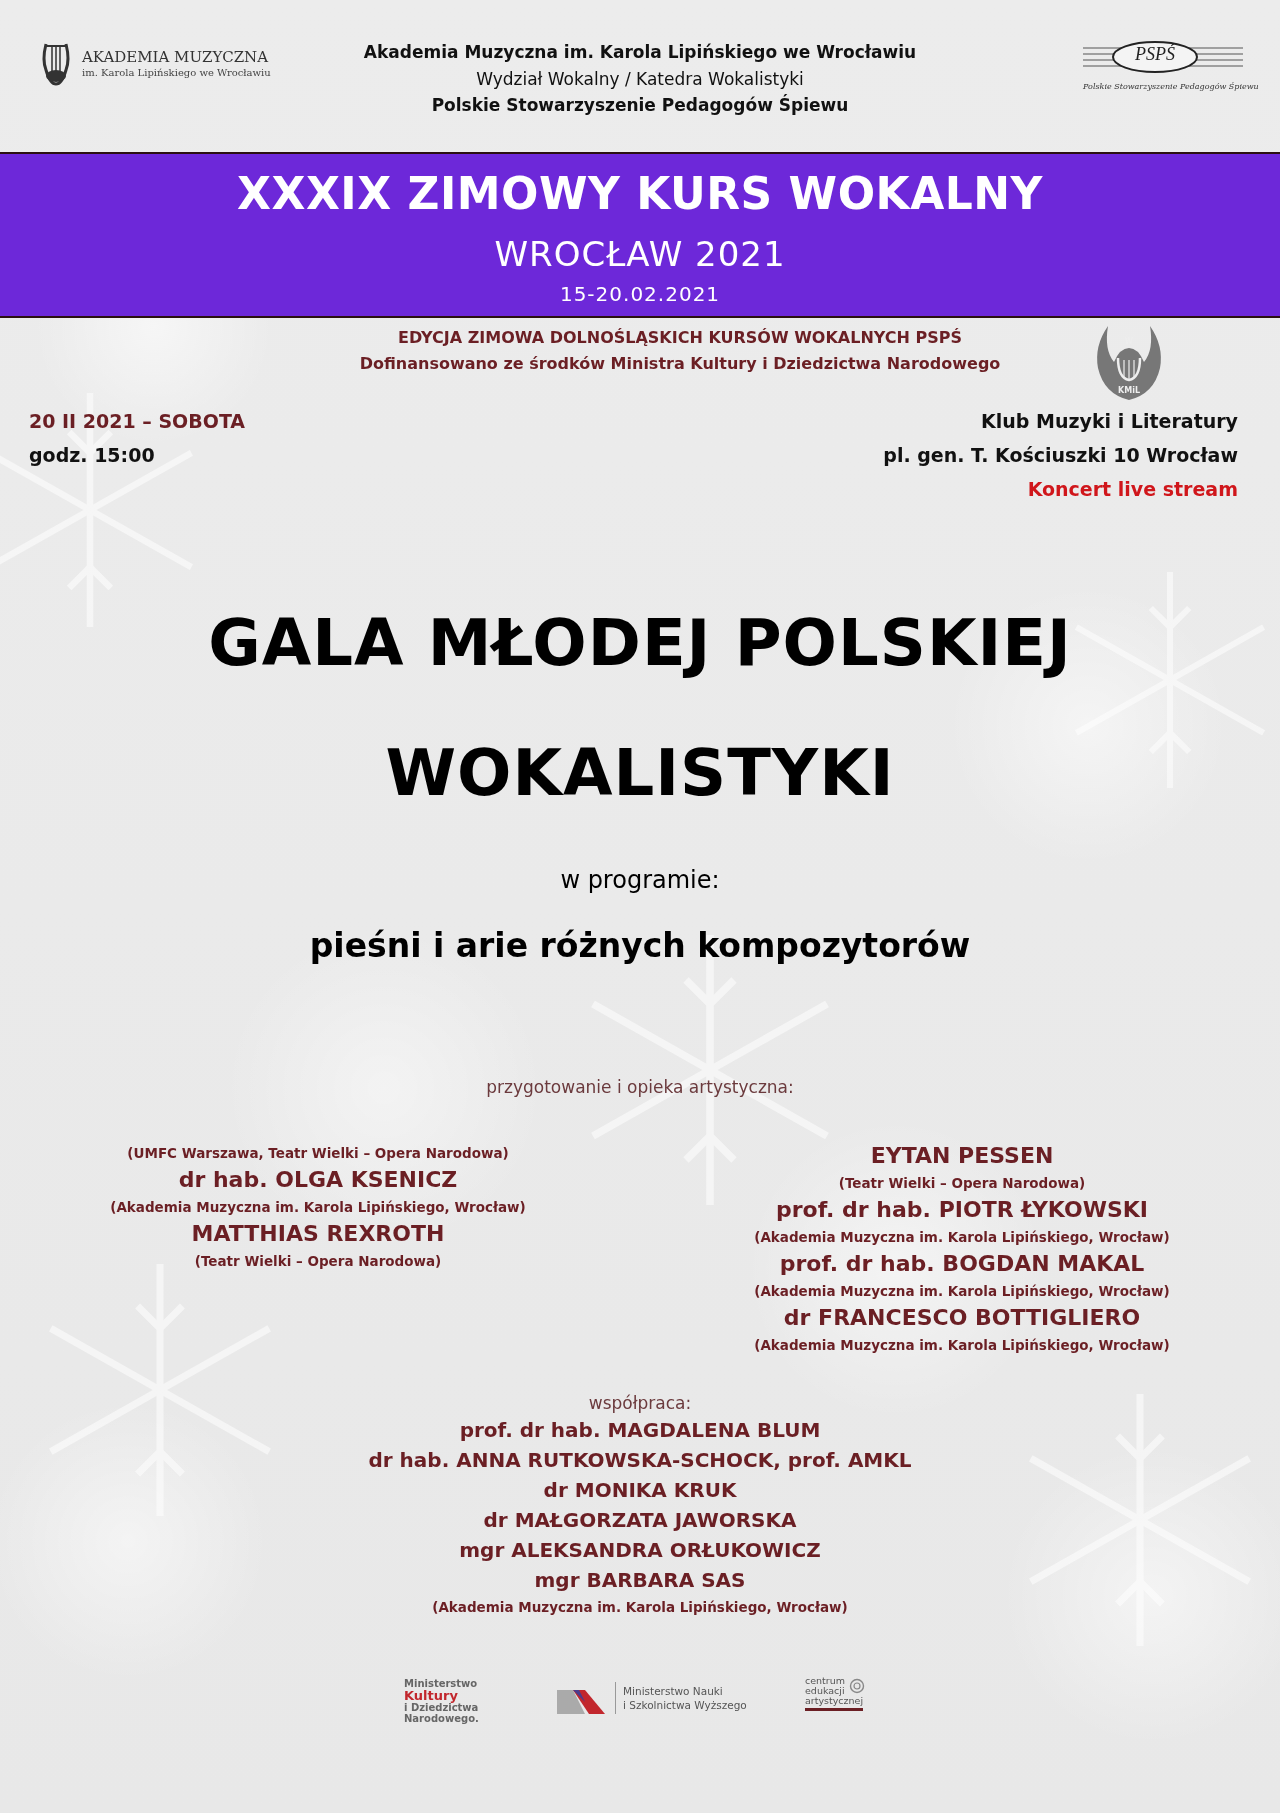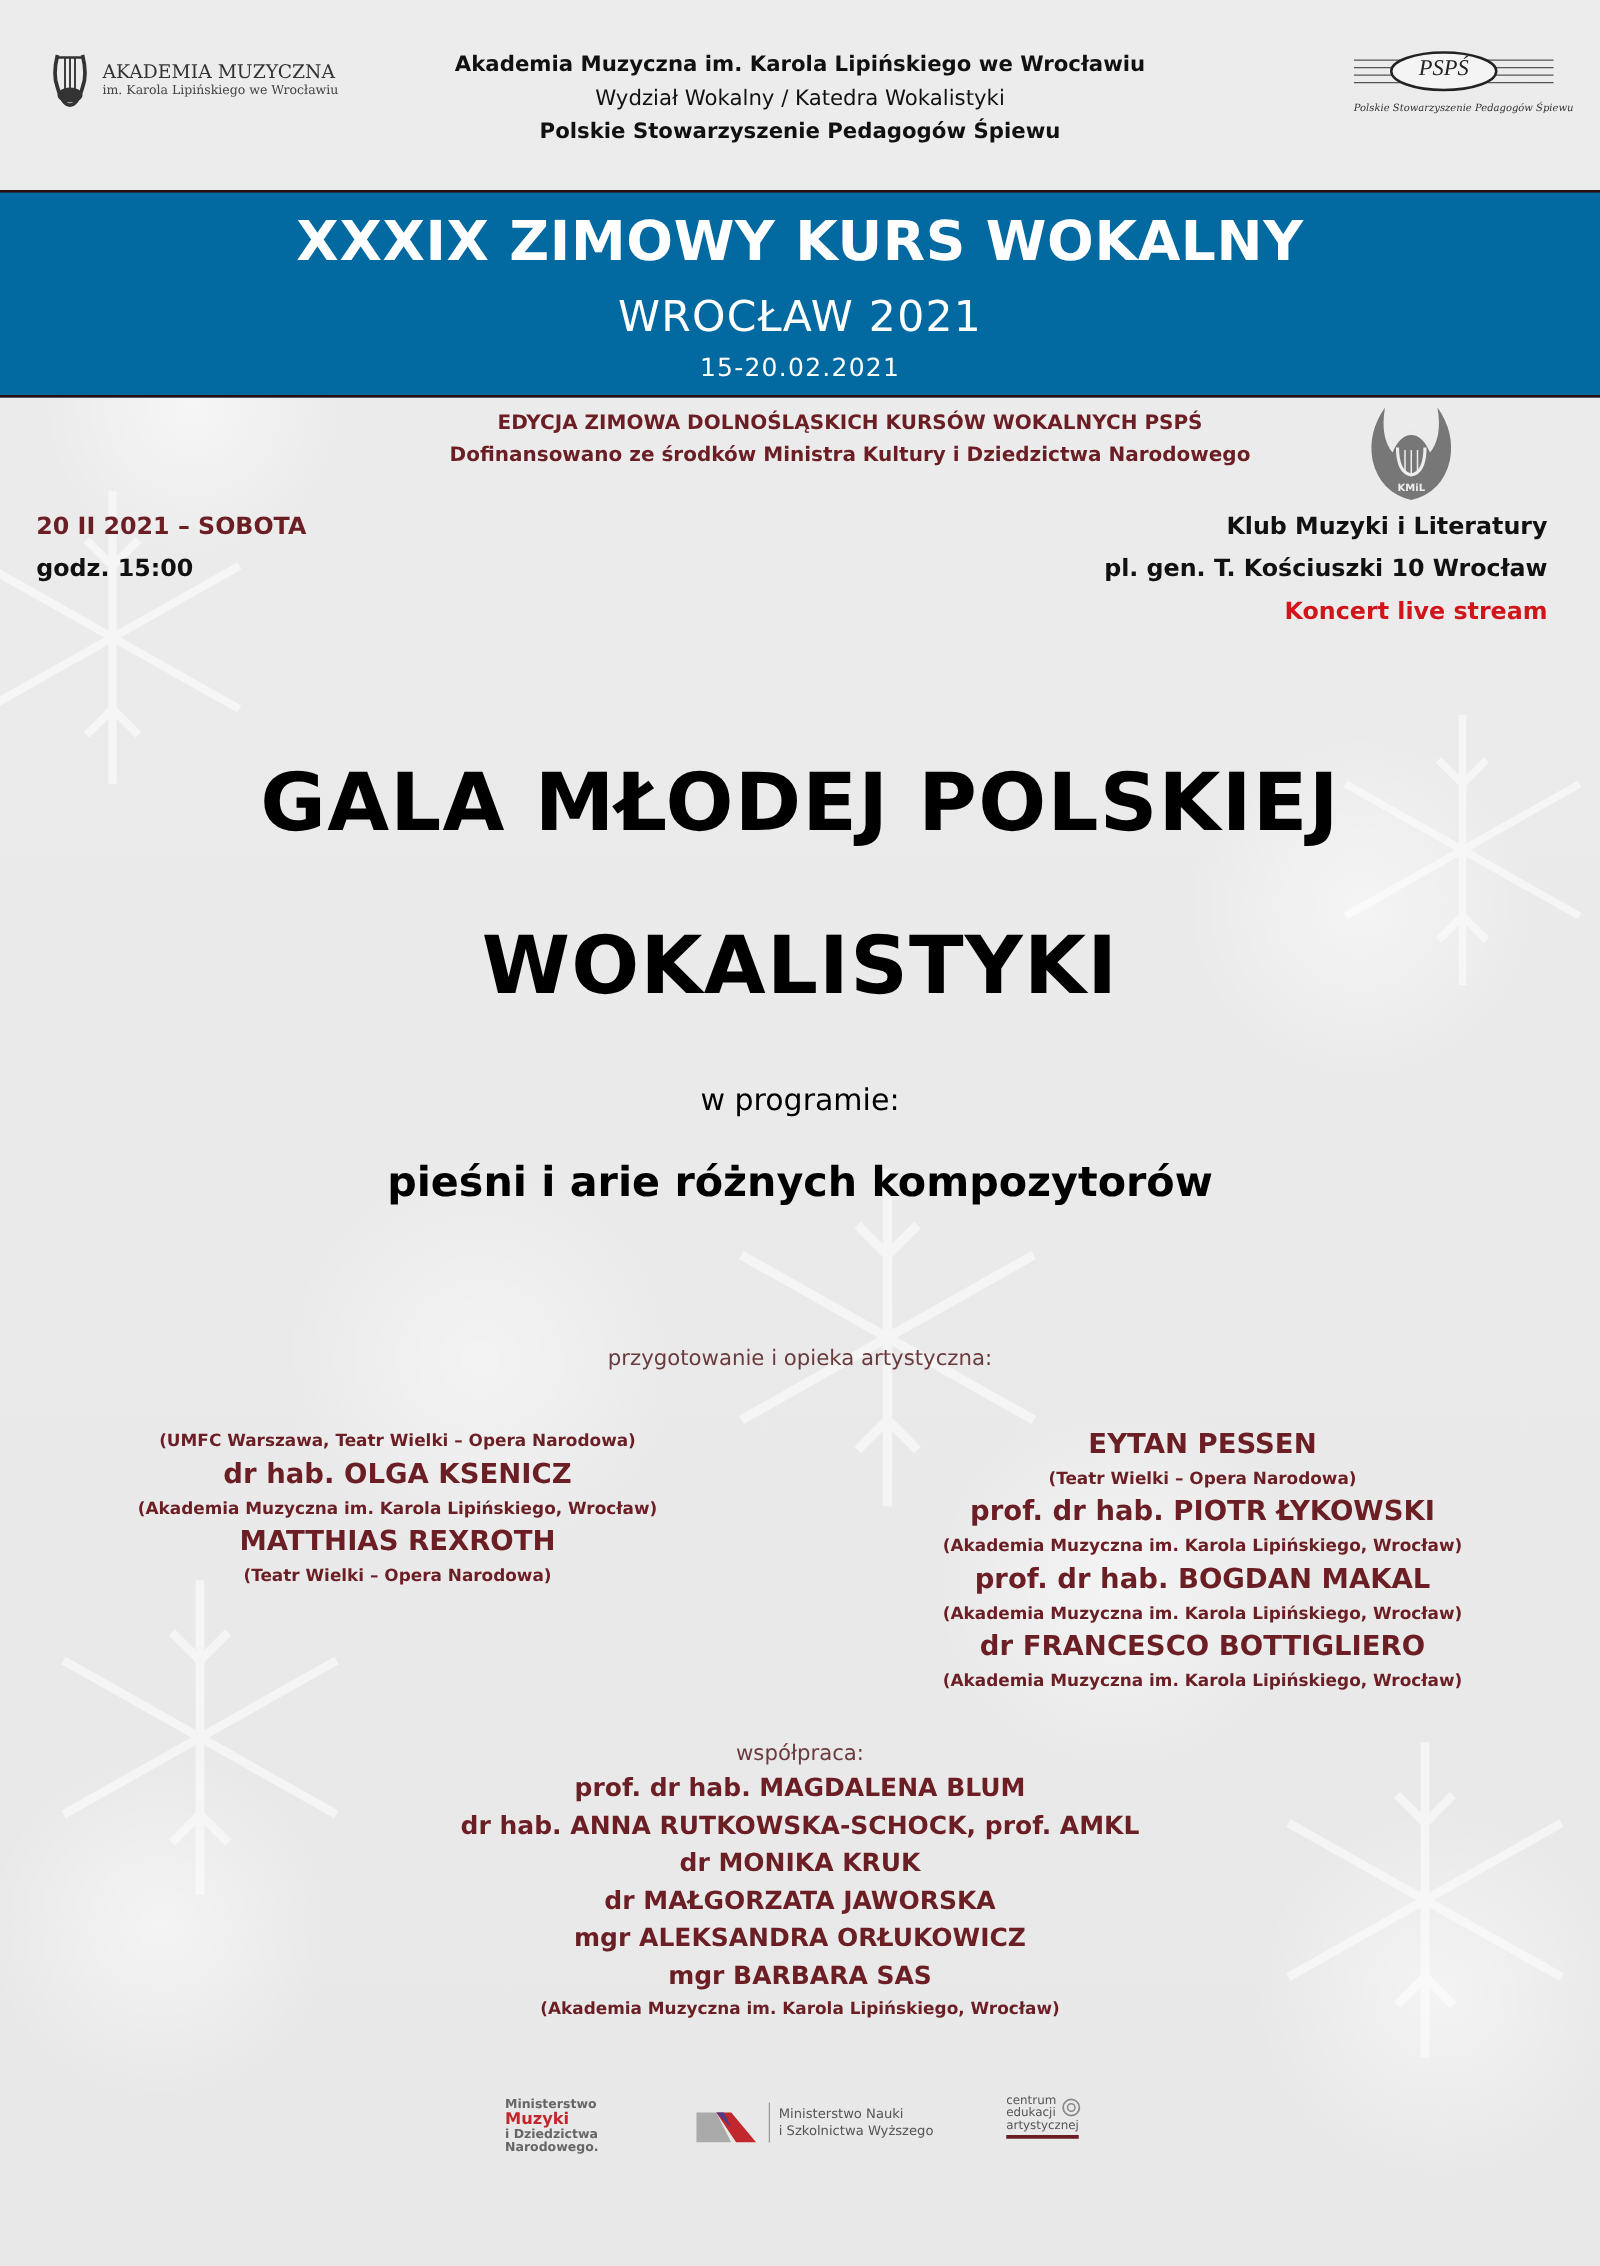--- a/index.html
+++ b/index.html
@@ -20,21 +20,21 @@
       linear-gradient(#ececec, #e8e8e8);
   }
   .flake { position: absolute; z-index: 0; opacity: 0.55; }
   .abs { position: absolute; z-index: 1; }
   .center { left: 0; width: 1280px; text-align: center; }
   .header-line { font-size: 17px; color: #111; line-height: 22px; }
   .bold { font-weight: bold; }
   .maroon { color: #6b1f24; }
   .banner {
     left: 0; top: 152px; width: 1280px; height: 162px;
-    background: #0369a1; border-top: 2px solid #2a0f10; border-bottom: 2px solid #2a0f10;
+    background: #6d28d9; border-top: 2px solid #2a0f10; border-bottom: 2px solid #2a0f10;
   }
   .banner .t1 { position: absolute; left: 0; width: 100%; top: 14px; text-align: center; color: #fff; font-weight: bold; font-size: 44px; letter-spacing: 0.5px; }
   .banner .t2 { position: absolute; left: 0; width: 100%; top: 80px; text-align: center; color: #fff; font-size: 34px; letter-spacing: 1px; }
   .banner .t3 { position: absolute; left: 0; width: 100%; top: 128px; text-align: center; color: #fff; font-size: 20px; letter-spacing: 1px; }
   .sub { font-size: 16px; font-weight: bold; color: #6b1f24; margin-left: 40px; }
   .info { font-size: 19px; font-weight: bold; }
   .gala { font-size: 64px; font-weight: bold; color: #000; letter-spacing: 1px; }
   .prog { font-size: 24px; font-weight: normal; color: #000; }
   .prog2 { font-size: 33px; font-weight: bold; color: #000; }
   .muted { font-size: 17px; color: #6b3a3d; }
@@ -198,21 +198,21 @@
   <div class="coop-name">dr hab. ANNA RUTKOWSKA-SCHOCK, prof. AMKL</div>
   <div class="coop-name">dr MONIKA KRUK</div>
   <div class="coop-name">dr MAŁGORZATA JAWORSKA</div>
   <div class="coop-name">mgr ALEKSANDRA ORŁUKOWICZ</div>
   <div class="coop-name">mgr BARBARA SAS</div>
   <div class="aff">(Akademia Muzyczna im. Karola Lipińskiego, Wrocław)</div>
 </div>
 
 <div class="abs" style="left:404px;top:1678px;width:80px;">
   <div class="logo-text-small" style="color:#666;">Ministerstwo</div>
-  <div style="font-size:13px;font-weight:bold;color:#c2272d;line-height:13px;">Muzyki</div>
+  <div style="font-size:13px;font-weight:bold;color:#c2272d;line-height:13px;">Kultury</div>
   <div class="logo-text-small" style="color:#666;">i Dziedzictwa</div>
   <div class="logo-text-small" style="color:#666;">Narodowego.</div>
 </div>
 
 <div class="abs" style="left:557px;top:1680px;width:200px;height:36px;">
   <svg width="50" height="30" viewBox="0 0 50 30" style="position:absolute;left:0;top:4px;">
     <polygon points="0,30 0,6 16,6 28,30" fill="#aaa"></polygon>
     <polygon points="16,6 28,6 48,30 32,30" fill="#c2272d"></polygon>
     <polygon points="16,6 22,6 28,18" fill="#4b3b8c"></polygon>
   </svg>

